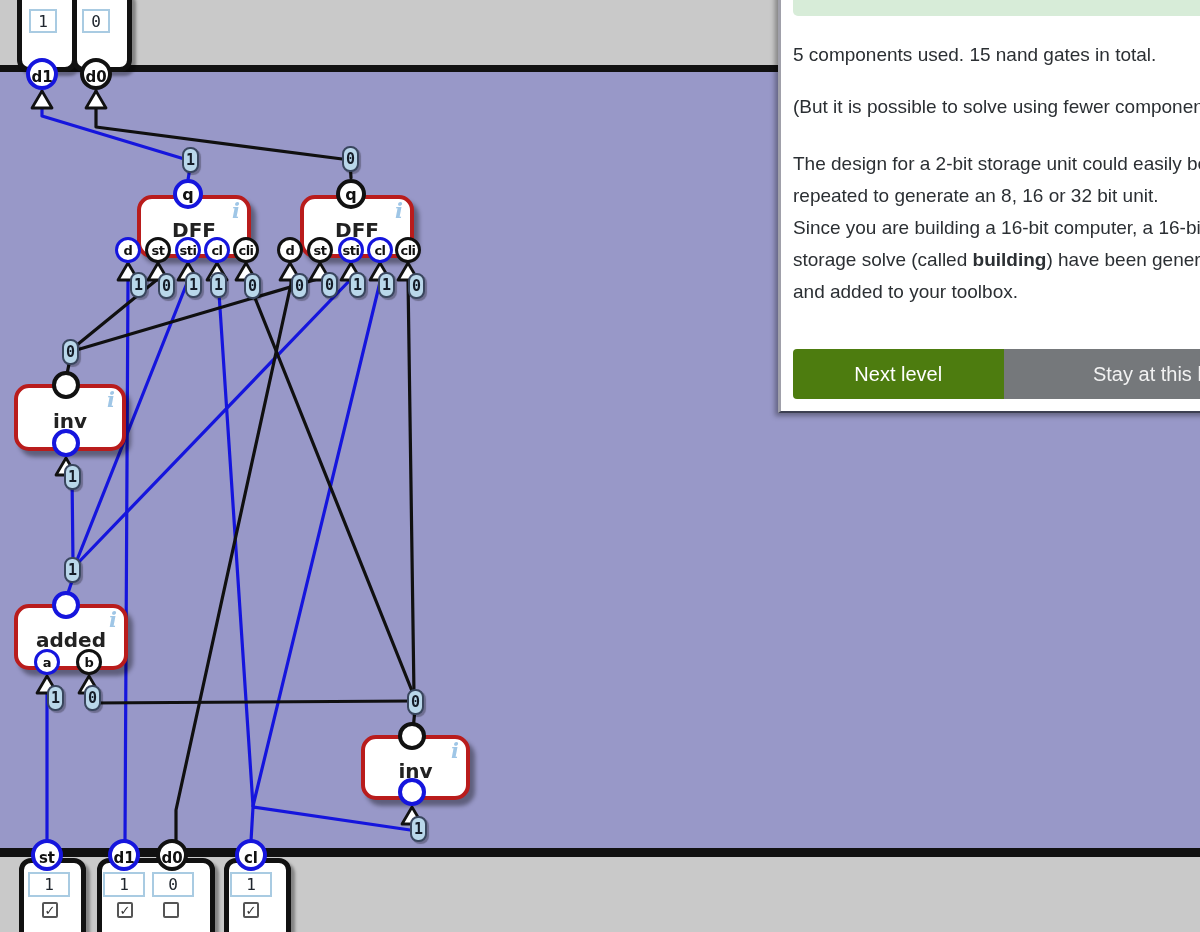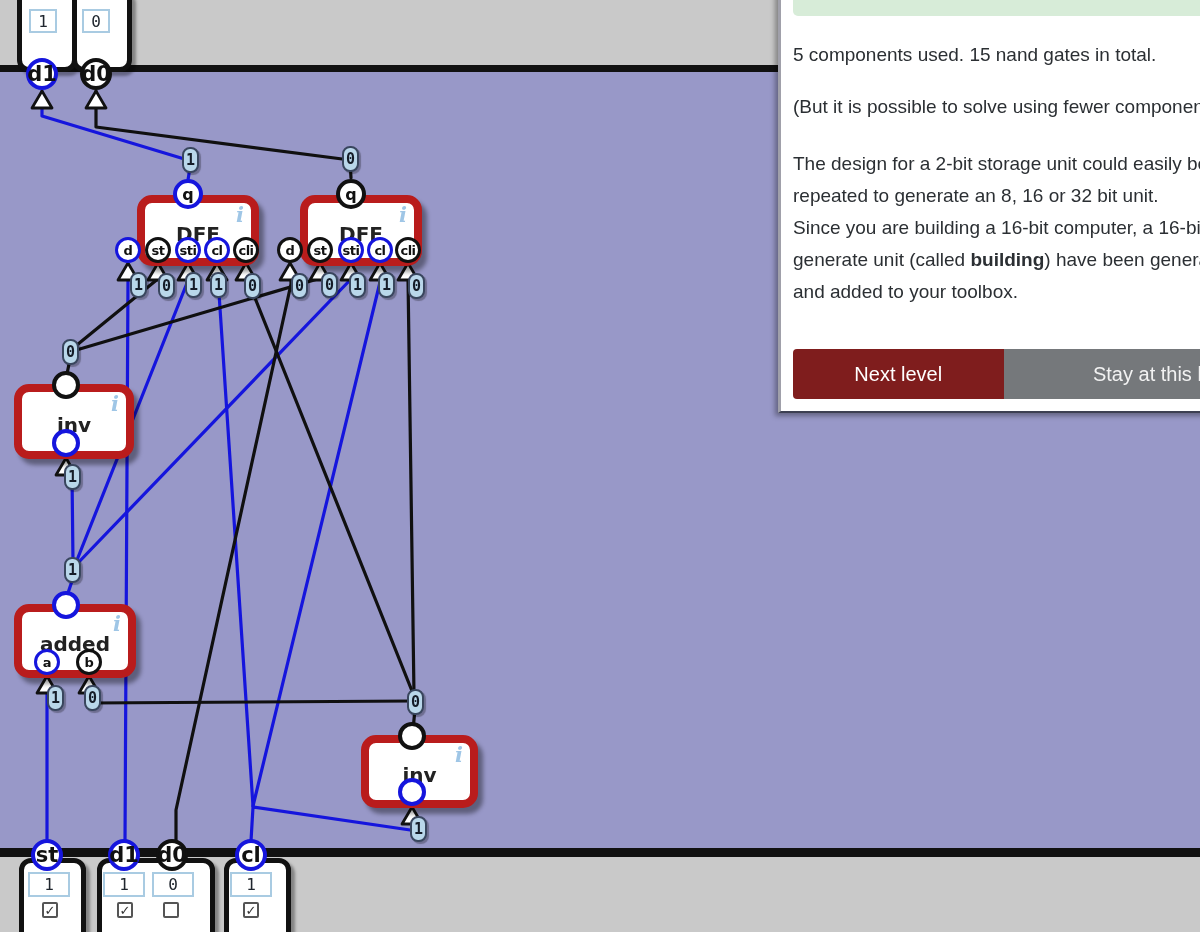--- a/index.html
+++ b/index.html
@@ -2,32 +2,32 @@
 <html><head>
 <meta charset="utf-8">
 <style>
   html,body{margin:0;padding:0;background:#fff;}
   .stage{position:relative;width:1200px;height:932px;background:#9898c8;overflow:hidden;
          font-family:"DejaVu Sans",sans-serif;}
   .band{position:absolute;left:0;width:1200px;background:#c9c9c9;}
   .bline{position:absolute;left:0;width:1200px;background:#111;}
   .wires{position:absolute;left:0;top:0;z-index:3;}
   
-  .comp{position:absolute;background:#fff;border:8px solid #b91c1c;border-radius:15px;z-index:4;
+  .comp{position:absolute;background:#fff;border:4px solid #b91c1c;border-radius:15px;z-index:4;
         box-shadow:5px 6px 4px rgba(0,0,0,0.38);}
   .comp .clabel{position:absolute;left:0;right:0;top:50%;transform:translateY(-38%);
         text-align:center;font-weight:bold;font-size:20px;color:#222;}
   .comp .iicon{position:absolute;right:7px;top:-1px;font-family:"DejaVu Serif",serif;
         font-style:italic;font-weight:bold;font-size:21px;color:#9fc6e6;}
   
   .pin{position:absolute;background:#fff;border-radius:50%;z-index:6;display:flex;
        align-items:center;justify-content:center;font-weight:bold;color:#111;box-sizing:border-box;}
   .pin.on{border:4px solid #1515dd;}
   .pin.off{border:4px solid #111;}
-  .pin.big{width:32px;height:32px;font-size:21px;}
+  .pin.big{width:32px;height:32px;font-size:15px;align-items:flex-end;}
   .pin.q{width:30px;height:30px;font-size:16px;}
   .pin.mid{width:28px;height:28px;}
   .pin.sm{width:26px;height:26px;font-size:13px;letter-spacing:-0.5px;}
   .pin.sm.on{border-width:3px;}
   .pin.sm.off{border-width:3px;}
   
   .bub{position:absolute;width:17px;height:26px;background:#b9d7ea;border:2px solid #39465e;
        border-radius:8px;z-index:7;font-family:"DejaVu Sans Mono",monospace;font-weight:bold;
        font-size:15px;color:#151c28;display:flex;align-items:center;justify-content:center;
        box-sizing:border-box;box-shadow:2px 2px 1px rgba(0,0,0,0.28);}
@@ -45,21 +45,21 @@
          border-left:3px solid #a0a0aa;border-bottom:2px solid #3c3f52;z-index:10;
          box-shadow:-3px 3px 5px rgba(0,0,0,0.35);box-sizing:border-box;
          font-family:"Liberation Sans",sans-serif;color:#2b2f33;overflow:hidden;}
   .success-bar{margin:12px 12px 0 12px;height:64px;background:#d7ecd8;border-radius:5px;}
   .pline{margin:0 0 0 12px;height:26px;font-size:19px;white-space:nowrap;}
   .pline.l1{margin-top:28px;}
   .pline.l2{margin-top:26px;}
   .para{margin:26px 0 0 12px;font-size:19px;line-height:32px;white-space:nowrap;}
   .btn-row{margin:41px 12px 0 12px;display:flex;height:50px;}
   .btn{border:none;height:50px;font-size:20px;color:#fff;font-family:"Liberation Sans",sans-serif;}
-  .btn-next{width:221px;background:#7f1d1d;border-radius:4px 0 0 4px;}
+  .btn-next{width:221px;background:#4d7c0f;border-radius:4px 0 0 4px;}
   .btn-stay{width:341px;background:#75787b;border-radius:0 4px 4px 0;color:#f2f2f2;}
 </style>
 </head>
 <body>
 
 <div class="stage">
 
   <div class="band" style="top:0;height:65px;"></div>
   <div class="bline" style="top:65px;height:7px;"></div>
   <div class="bline" style="top:848px;height:9px;"></div>
@@ -238,21 +238,21 @@
   <span class="bub" style="left:410px;top:816px;">1</span>
 
   <div class="panel">
     <div class="success-bar"></div>
     <div class="pline l1">5 components used. 15 nand gates in total.</div>
     <div class="pline l2">(But it is possible to solve using fewer components.)</div>
     <div class="para">
       <div>The design for a 2-bit storage unit could easily be</div>
       <div>repeated to generate an 8, 16 or 32 bit unit.</div>
       <div>Since you are building a 16-bit computer, a 16-bit</div>
-      <div><span>generate unit (called </span><b>building</b><span>) have been generated</span></div>
+      <div><span>storage solve (called </span><b>building</b><span>) have been generated</span></div>
       <div>and added to your toolbox.</div>
     </div>
     <div class="btn-row">
       <button class="btn btn-next">Next level</button>
       <button class="btn btn-stay">Stay at this level</button>
     </div>
   </div>
 
 </div>
 

